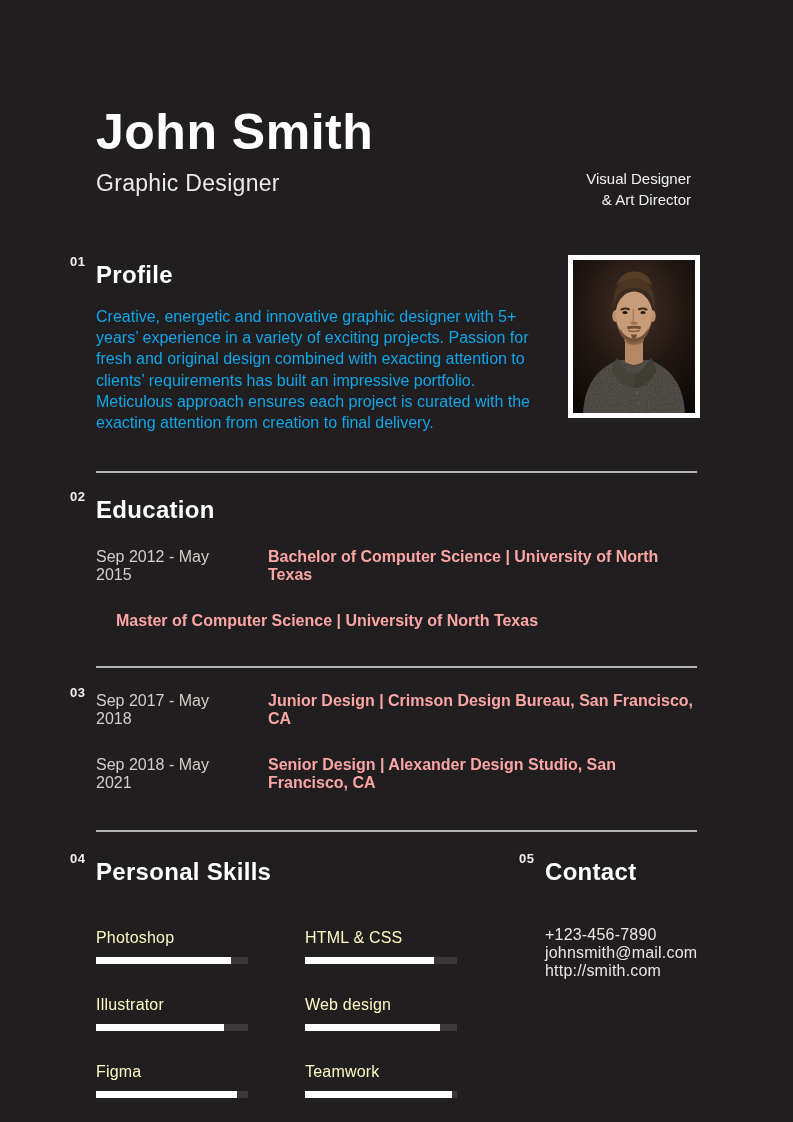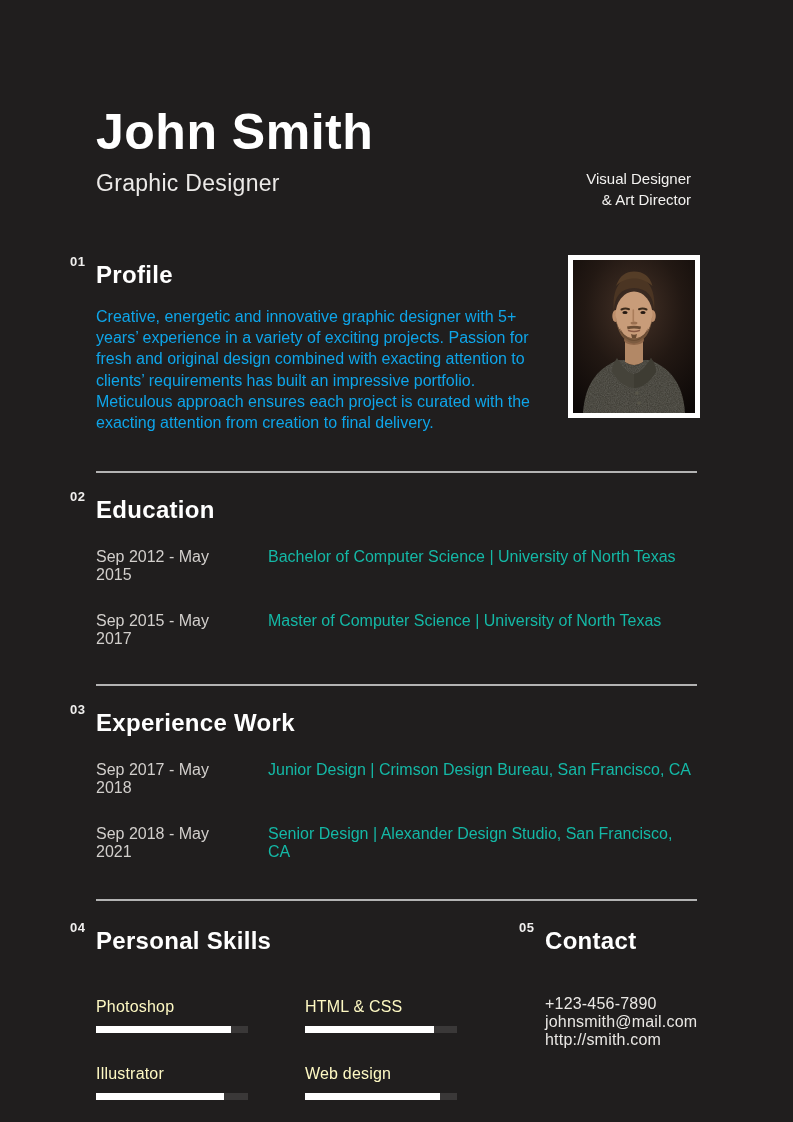--- a/index.html
+++ b/index.html
@@ -85,21 +85,21 @@
   }
   .divider.d1 { margin-top:38px; }
   .divider.d2 { margin-top:36px; }
   .divider.d3 { margin-top:38px; }
 
   .list-section { margin-top:23px; }
   .rows { margin-top:24px; }
   .row { display:flex; align-items:flex-start; font-size:16px; }
   .row + .row { margin-top:28px; }
   .row-dates { width:152px; flex:0 0 152px; color:#d2cfcc; font-weight:400; }
-  .row-detail { margin-left:20px; color:#14b8a6; font-weight:400; }
+  .row-detail { margin-left:20px; color:#fca5a5; font-weight:700; }
 
   
   .bottom { display:flex; margin-top:26px; }
   .skills-block { width:361px; flex:0 0 361px; }
   .contact-block { margin-left:88px; }
 
   .skills-grid {
     margin-top:26px;
     display:grid;
     grid-template-columns:152px 152px;
@@ -141,32 +141,30 @@
       <h2 class="sec-head">
         <span class="sec-num">02</span>
         <span>Education</span>
       </h2>
       <div class="rows">
         <div class="row">
           <span class="row-dates">Sep 2012 - May 2015</span>
           <span class="row-detail">Bachelor of Computer Science | University of North Texas</span>
         </div>
         <div class="row">
-          <span class="row-dates">Sep 2015 - May 2017</span>
           <span class="row-detail">Master of Computer Science | University of North Texas</span>
         </div>
       </div>
     </section>
 
     <hr class="divider d2">
 
     <section class="list-section">
       <h2 class="sec-head">
         <span class="sec-num">03</span>
-        <span>Experience Work</span>
       </h2>
       <div class="rows">
         <div class="row">
           <span class="row-dates">Sep 2017 - May 2018</span>
           <span class="row-detail">Junior Design | Crimson Design Bureau, San Francisco, CA</span>
         </div>
         <div class="row">
           <span class="row-dates">Sep 2018 - May 2021</span>
           <span class="row-detail">Senior Design | Alexander Design Studio, San Francisco, CA</span>
         </div>

